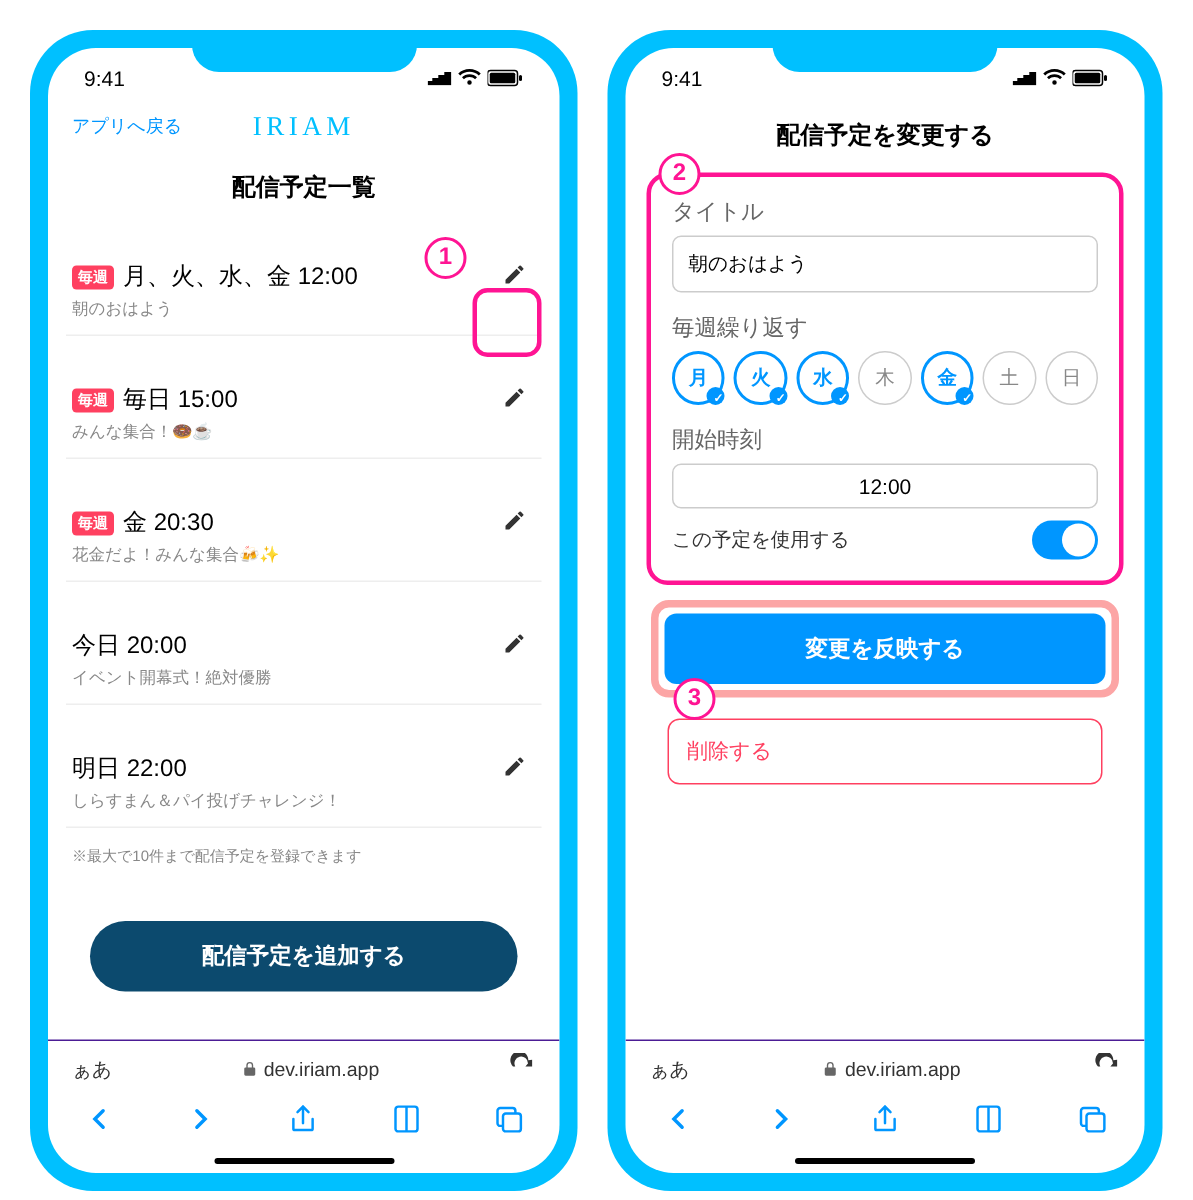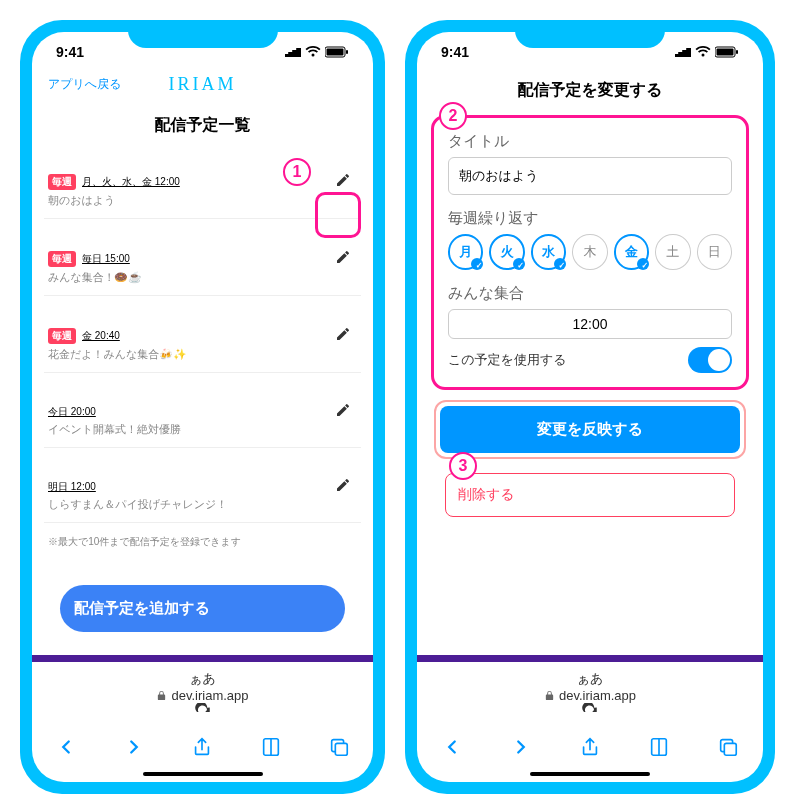--- a/index.html
+++ b/index.html
@@ -37,21 +37,21 @@
   background: #00c0ff;
   border-radius: 0 0 18px 18px;
   z-index: 10;
 }
 .status-bar {
   display: flex;
   justify-content: space-between;
   align-items: flex-end;
   padding: 12px 24px 4px;
   font-size: 14px;
-  font-weight: 700;
+  font-weight: 400;
 }
 .status-right { display: flex; gap: 4px; align-items: center; }
 .signal::before { content: ""; display: inline-block; width: 16px; height: 10px; background: linear-gradient(to right, #000 0% 100%); clip-path: polygon(0 70%, 20% 70%, 20% 50%, 45% 50%, 45% 30%, 70% 30%, 70% 10%, 100% 10%, 100% 100%, 0 100%); }
 .wifi svg, .battery svg { display: block; }
 .header {
   display: flex;
   align-items: center;
   justify-content: center;
   padding: 10px 16px;
   position: relative;
@@ -87,42 +87,42 @@
 .list-item-body { flex: 1; }
 .list-item-top { display: flex; align-items: center; gap: 6px; margin-top: 22px; }
 .badge {
   background: #ff4060;
   color: #fff;
   font-size: 10px;
   padding: 1px 4px;
   border-radius: 3px;
   font-weight: 600;
 }
-.item-title { font-size: 10px; font-weight: 500; text-decoration: underline; }
+.item-title { font-size: 16px; font-weight: 500; }
 .item-sub { font-size: 11px; color: #888; margin-top: 3px; }
 .edit-icon { width: 28px; height: 28px; display: flex; align-items: center; justify-content: center; }
 .edit-icon svg { width: 16px; height: 16px; }
 .note { font-size: 10px; color: #888; padding: 12px 4px; }
 .big-button {
   margin: 24px 16px;
-  background: #3b82f6;
+  background: #0c4a6e;
   color: #fff;
+  text-align: center;
   padding: 14px;
   border-radius: 28px;
   font-size: 15px;
   font-weight: 600;
 }
 .browser-bar {
-  border-top: 7px solid #4c1d95;
+  border-top: 1px solid #4c1d95;
   padding: 8px 16px 4px;
   display: flex;
   align-items: center;
   justify-content: space-between;
   font-size: 13px;
-  flex-direction: column;
 }
 .url-box { flex: 1; text-align: center; color: #333; display: flex; justify-content: center; align-items: center; gap: 4px; }
 .aa { font-size: 13px; color: #333; }
 .reload svg { width: 18px; height: 18px; }
 .toolbar {
   display: flex;
   justify-content: space-around;
   padding: 8px 0 6px;
 }
 .toolbar svg { width: 22px; height: 22px; }
@@ -213,21 +213,21 @@
   background: #0096ff;
   color: #fff;
   text-align: center;
   padding: 14px;
   border-radius: 8px;
   font-size: 15px;
   font-weight: 600;
   margin: 10px 16px 0;
 }
 .submit-wrap {
-  border: 2px solid #fca5a5;
+  border: 5px solid #fca5a5;
   border-radius: 12px;
   padding: 4px;
   margin: 6px 5px 0;
   position: relative;
 }
 .submit-wrap .submit-btn { margin: 0; }
 .delete-btn {
   border: 1px solid #ff4060;
   color: #ff4060;
   padding: 12px;
@@ -324,21 +324,21 @@
             <svg viewBox="0 0 24 24">
               <path d="M3 17.25V21h3.75L17.81 9.94l-3.75-3.75L3 17.25zM20.71 7.04a1 1 0 000-1.41l-2.34-2.34a1 1 0 00-1.41 0l-1.83 1.83 3.75 3.75 1.83-1.83z" fill="#333"></path>
             </svg>
           </div>
       </div>
 
       <div class="list-item">
         <div class="list-item-body">
           <div class="list-item-top">
             <span class="badge">毎週</span>
-            <span class="item-title">金 20:40</span>
+            <span class="item-title">金 20:30</span>
           </div>
           <div class="item-sub">花金だよ！みんな集合🍻✨</div>
         </div>
         <div class="edit-icon">
             <svg viewBox="0 0 24 24">
               <path d="M3 17.25V21h3.75L17.81 9.94l-3.75-3.75L3 17.25zM20.71 7.04a1 1 0 000-1.41l-2.34-2.34a1 1 0 00-1.41 0l-1.83 1.83 3.75 3.75 1.83-1.83z" fill="#333"></path>
             </svg>
           </div>
       </div>
 
@@ -352,21 +352,21 @@
         <div class="edit-icon">
             <svg viewBox="0 0 24 24">
               <path d="M3 17.25V21h3.75L17.81 9.94l-3.75-3.75L3 17.25zM20.71 7.04a1 1 0 000-1.41l-2.34-2.34a1 1 0 00-1.41 0l-1.83 1.83 3.75 3.75 1.83-1.83z" fill="#333"></path>
             </svg>
           </div>
       </div>
 
       <div class="list-item">
         <div class="list-item-body">
           <div class="list-item-top">
-            <span class="item-title">明日 12:00</span>
+            <span class="item-title">明日 22:00</span>
           </div>
           <div class="item-sub">しらすまん＆パイ投げチャレンジ！</div>
         </div>
         <div class="edit-icon">
             <svg viewBox="0 0 24 24">
               <path d="M3 17.25V21h3.75L17.81 9.94l-3.75-3.75L3 17.25zM20.71 7.04a1 1 0 000-1.41l-2.34-2.34a1 1 0 00-1.41 0l-1.83 1.83 3.75 3.75 1.83-1.83z" fill="#333"></path>
             </svg>
           </div>
       </div>
 
@@ -443,21 +443,21 @@
         <div class="days">
           <div class="day selected">月</div>
           <div class="day selected">火</div>
           <div class="day selected">水</div>
           <div class="day">木</div>
           <div class="day selected">金</div>
           <div class="day">土</div>
           <div class="day">日</div>
         </div>
 
-        <div class="label">みんな集合</div>
+        <div class="label">開始時刻</div>
         <div class="time-box">12:00</div>
 
         <div class="toggle-row">
           <span>この予定を使用する</span>
           <div class="toggle"></div>
         </div>
       </div>
 
       <div class="callout" style="top:420px; left:32px;">3</div>
 

